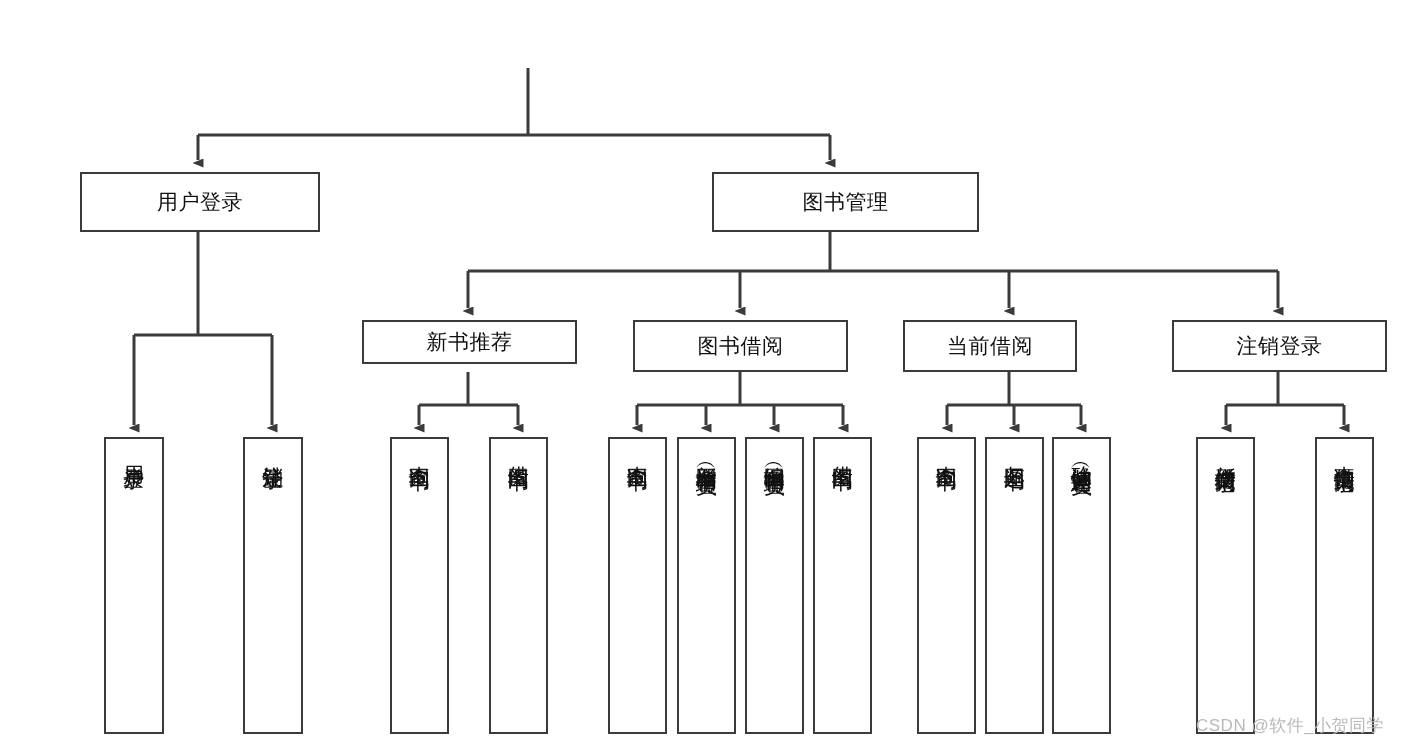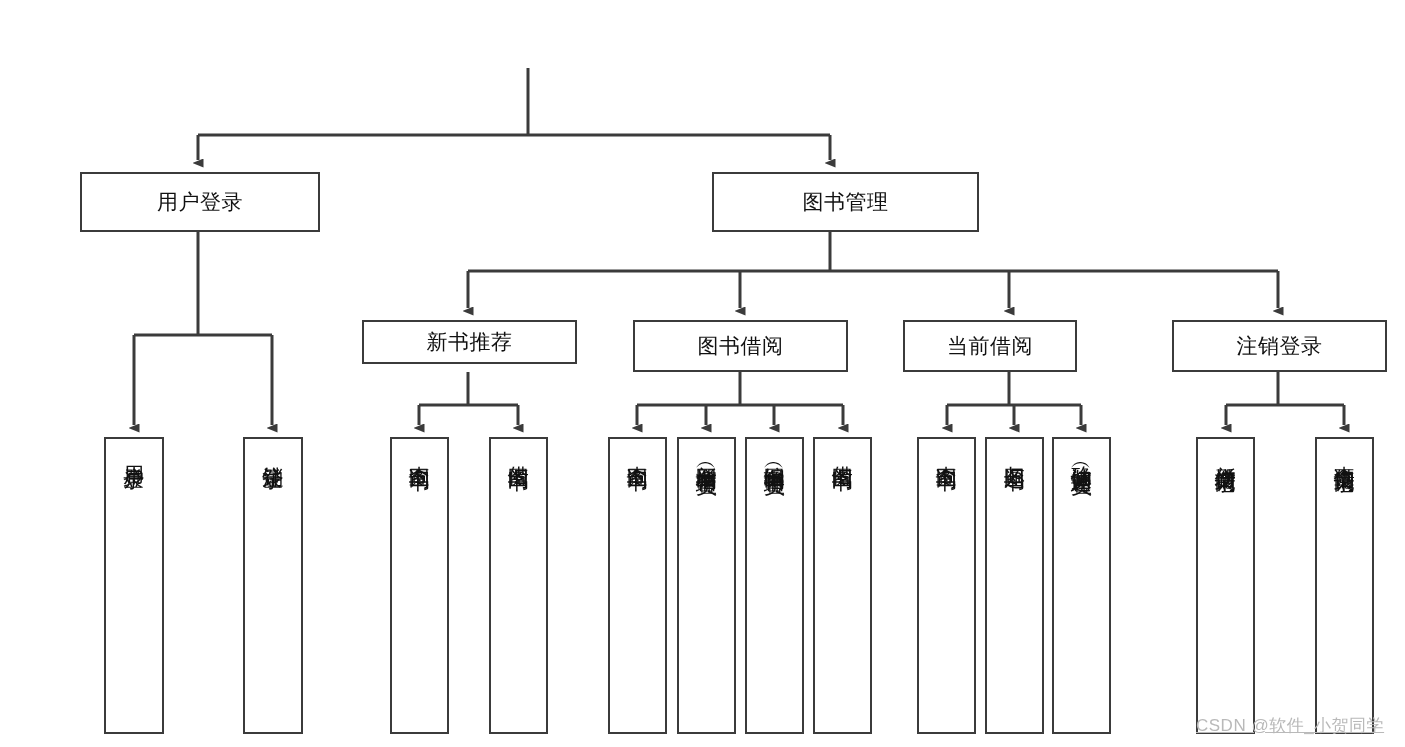--- a/index.html
+++ b/index.html
@@ -61,21 +61,20 @@
     line-height: 1.12;
     letter-spacing: 1.5px;
     white-space: nowrap;
   }
   .watermark {
     position: absolute;
     font-size: 17px;
     color: #b9b9b9;
     white-space: nowrap;
     letter-spacing: 0.5px;
-    text-decoration: underline;
   }
 </style>
 </head>
 <body>
 
 <div id="canvas">
 
   <svg class="links" viewBox="0 0 1405 747" xmlns="http://www.w3.org/2000/svg">
     <defs>
       <marker id="arrow" markerWidth="9" markerHeight="11" refX="1.5" refY="5.5" orient="auto" markerUnits="userSpaceOnUse">

